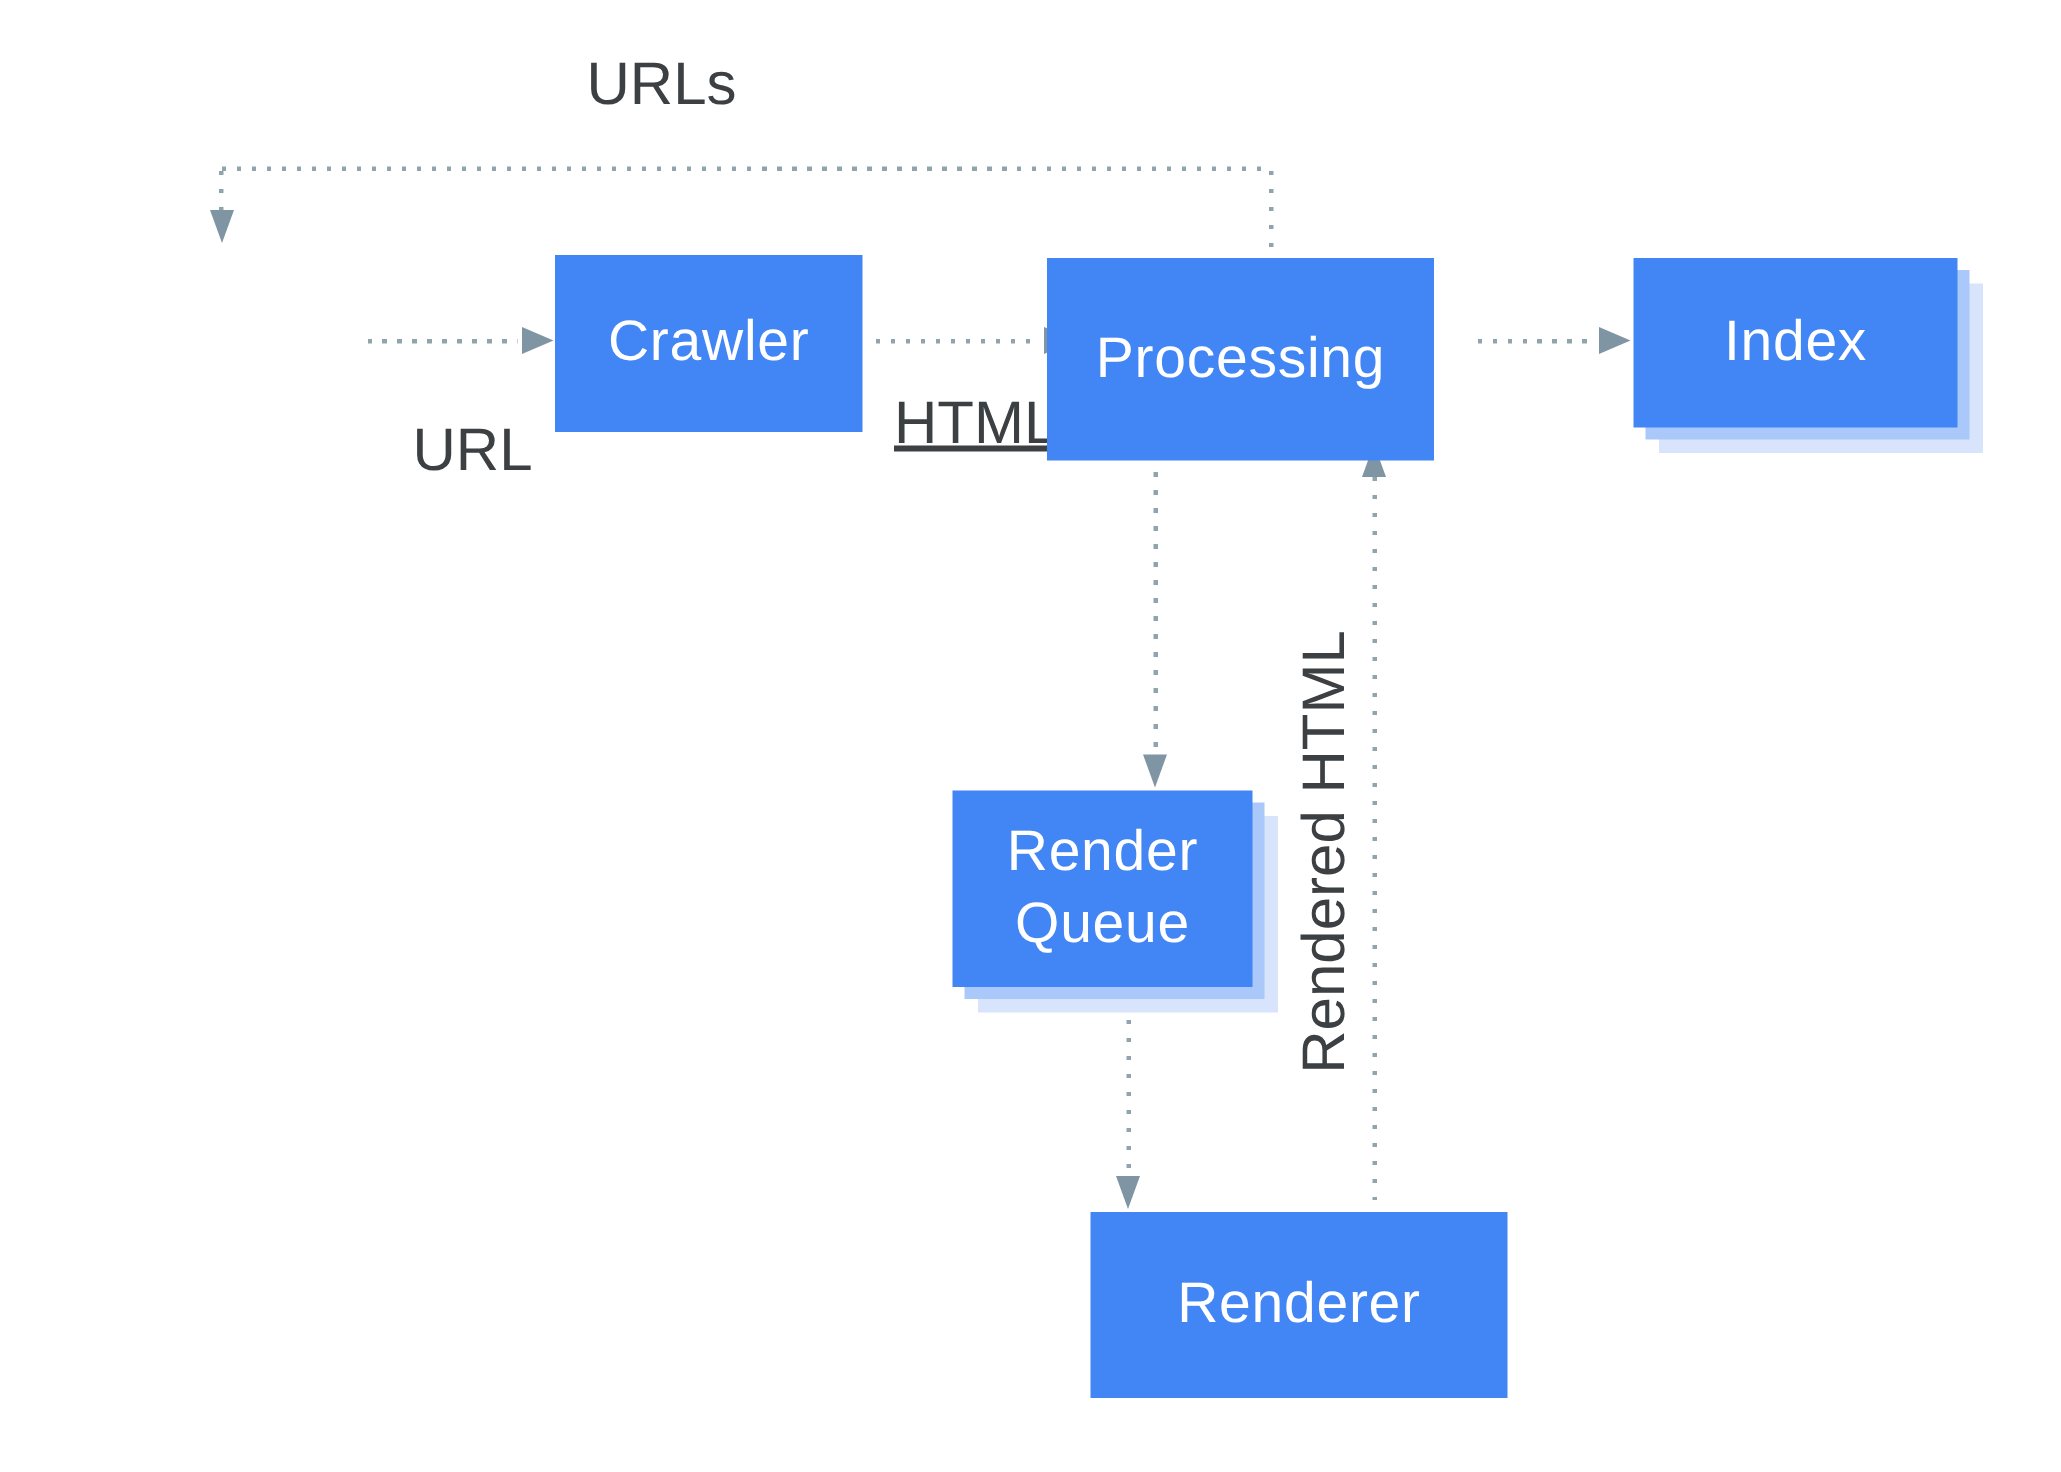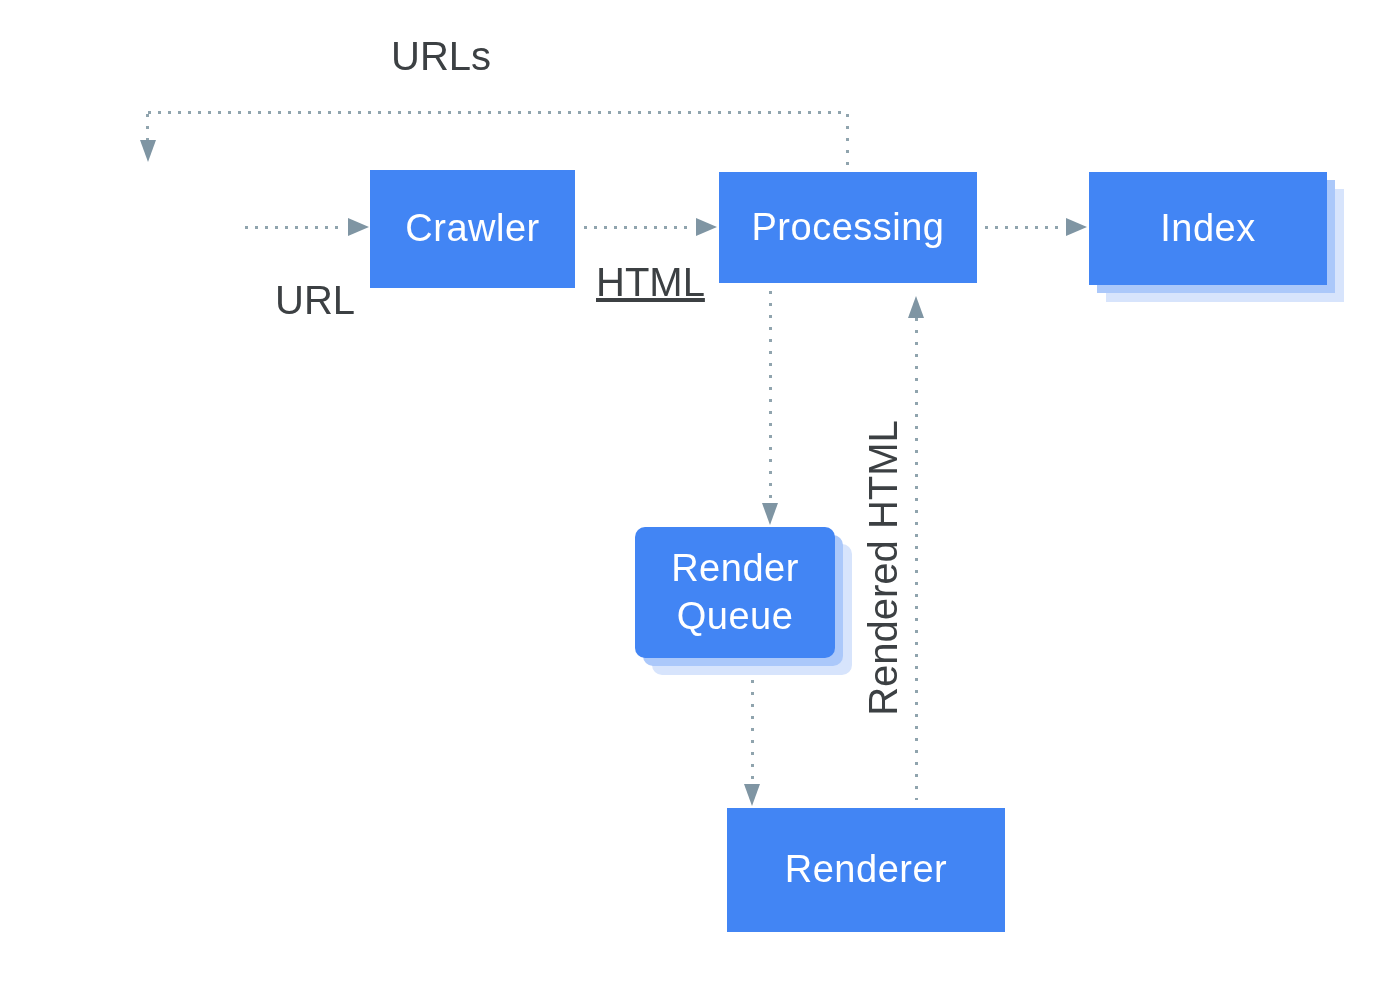--- a/index.html
+++ b/index.html
@@ -28,23 +28,23 @@
     font-size: 38px;
     font-weight: 400;
     line-height: 1.26;
     letter-spacing: 0.5px;
   }
   .node.shadowed {
     box-shadow: 8px 8px 0 #abc8fa, 17px 17px 0 #d7e4fc;
   }
   #n-crawl-queue  { left: 51px;   top: 168px; width: 182px; height: 122px; }
   #n-crawler      { left: 370px;  top: 170px; width: 205px; height: 118px; }
-  #n-processing   { left: 719px;  top: 172px; width: 258px; height: 111px; }
-  #n-index        { left: 1089px; top: 172px; width: 238px; height: 113px; }
-  #n-render-queue { left: 635px;  top: 527px; width: 200px; height: 131px; border-radius: 10px; }
+  #n-processing   { left: 698px;  top: 172px; width: 258px; height: 135px; }
+  #n-index        { left: 1089px; top: 172px; width: 216px; height: 113px; }
+  #n-render-queue { left: 635px;  top: 527px; width: 200px; height: 131px; }
   #n-renderer     { left: 727px;  top: 808px; width: 278px; height: 124px; }
 
   
   .dot-h {
     position: absolute;
     height: 3px;
     background-image: repeating-linear-gradient(90deg,
       #90a4ae 0, #90a4ae 3px, transparent 3px, transparent 10px);
   }
   .dot-v {

